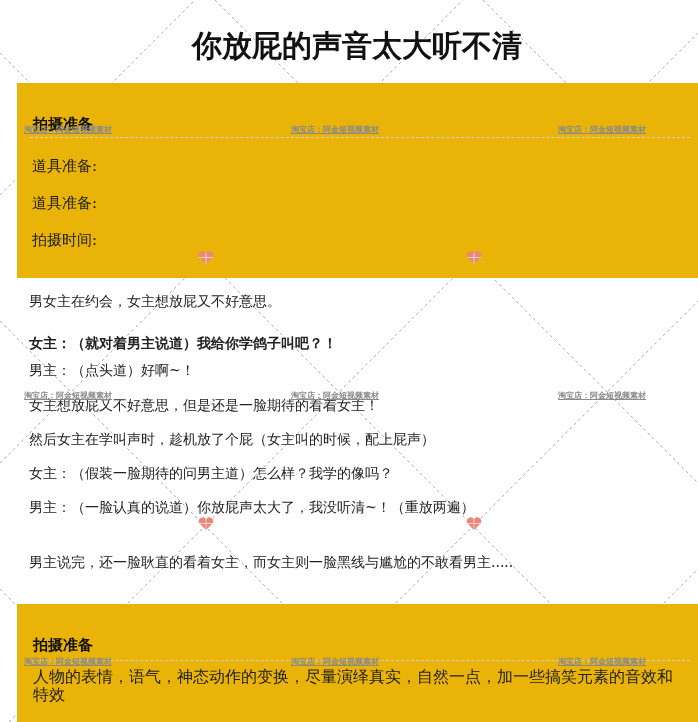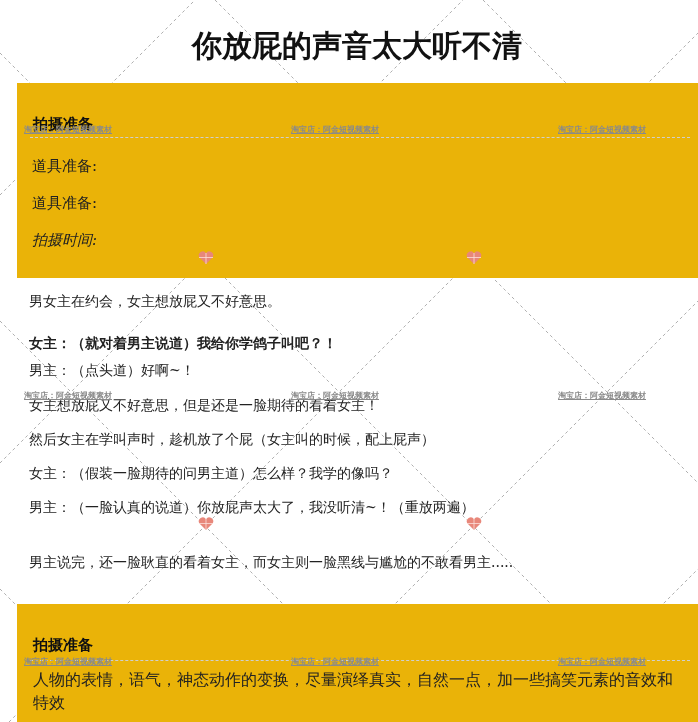--- a/index.html
+++ b/index.html
@@ -29,21 +29,21 @@
     .panel-1 .panel-heading { top: 32px; }
     .panel-2 .panel-heading { top: 32px; }
     .field {
       position: absolute; left: 15px; font-size: 15px; color: #222;
     }
     .body-text {
       position: absolute; left: 17px; font-size: 14px; color: #222; white-space: nowrap; margin-left: 12px;
     }
     .panel-2 .desc {
       position: absolute; left: 16px; top: 64px; width: 650px;
-      font-size: 16px; line-height: 23px; color: #222;
+      font-size: 16px; line-height: 18px; color: #222;
     }
     .lattice { position: absolute; left: 0; top: 0; width: 698px; height: 722px; pointer-events: none; }
     .wm {
       position: absolute; font-family: "DejaVu Sans", "Liberation Sans", sans-serif;
       font-weight: bold; font-size: 8px; color: #8a8a8a; white-space: nowrap; text-decoration: underline;
     }
     .wm-line {
       position: absolute; left: 30px; width: 660px; height: 0;
       border-top: 1px dashed #cfcfcf;
     }
@@ -68,21 +68,21 @@
     <line x1="0" y1="589" x2="133" y2="722"></line>
   </g>
 </svg>
 
 <div class="title">你放屁的声音太大听不清</div>
 
 <div class="panel panel-1">
   <div class="panel-heading">拍摄准备</div>
   <div class="field" style="top:74px;">道具准备:</div>
   <div class="field" style="top:111px;">道具准备:</div>
-  <div class="field" style="top:148px;font-style:italic;">拍摄时间:</div>
+  <div class="field" style="top:148px;">拍摄时间:</div>
 </div>
 
 <div>
   <div class="body-text" style="top:293px;">男女主在约会，女主想放屁又不好意思。</div>
   <div class="body-text" style="top:335px;font-weight:bold;">女主：（就对着男主说道）我给你学鸽子叫吧？！</div>
   <div class="body-text" style="top:362px;">男主：（点头道）好啊~！</div>
   <div class="body-text" style="top:397px;">女主想放屁又不好意思，但是还是一脸期待的看着女主！</div>
   <div class="body-text" style="top:431px;">然后女主在学叫声时，趁机放了个屁（女主叫的时候，配上屁声）</div>
   <div class="body-text" style="top:465px;">女主：（假装一脸期待的问男主道）怎么样？我学的像吗？</div>
   <div class="body-text" style="top:499px;">男主：（一脸认真的说道）你放屁声太大了，我没听清~！（重放两遍）</div>

